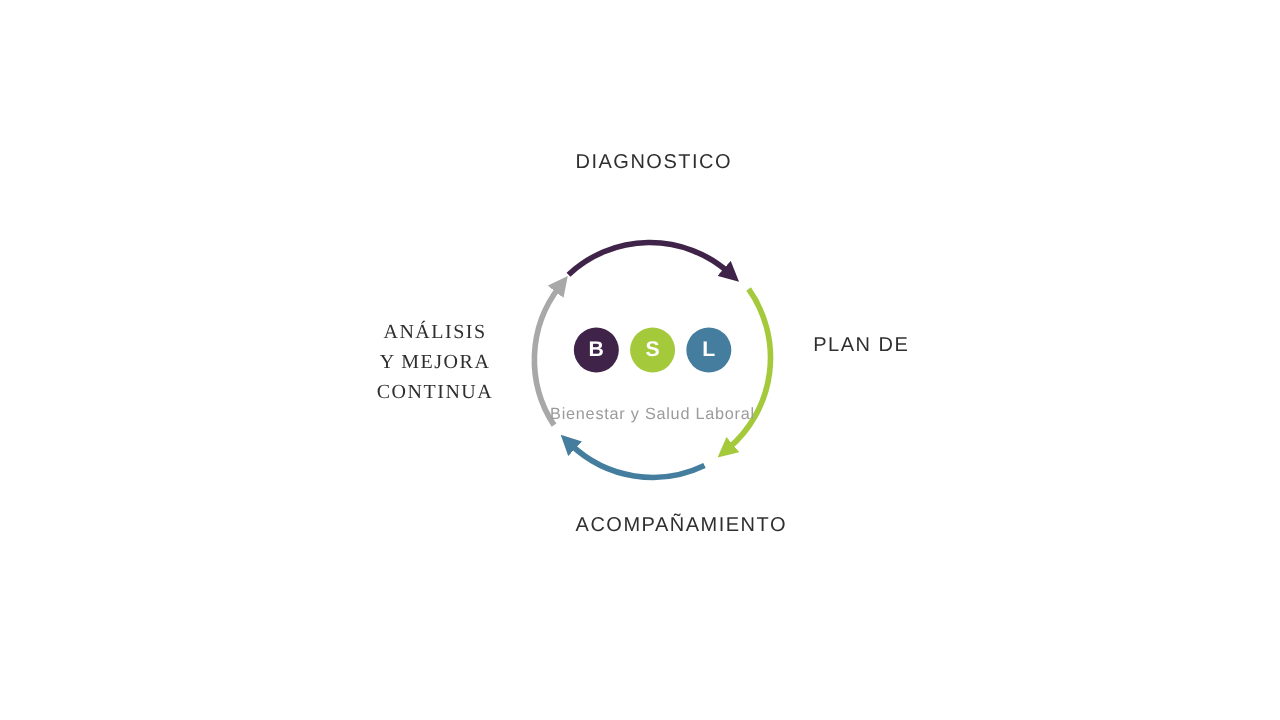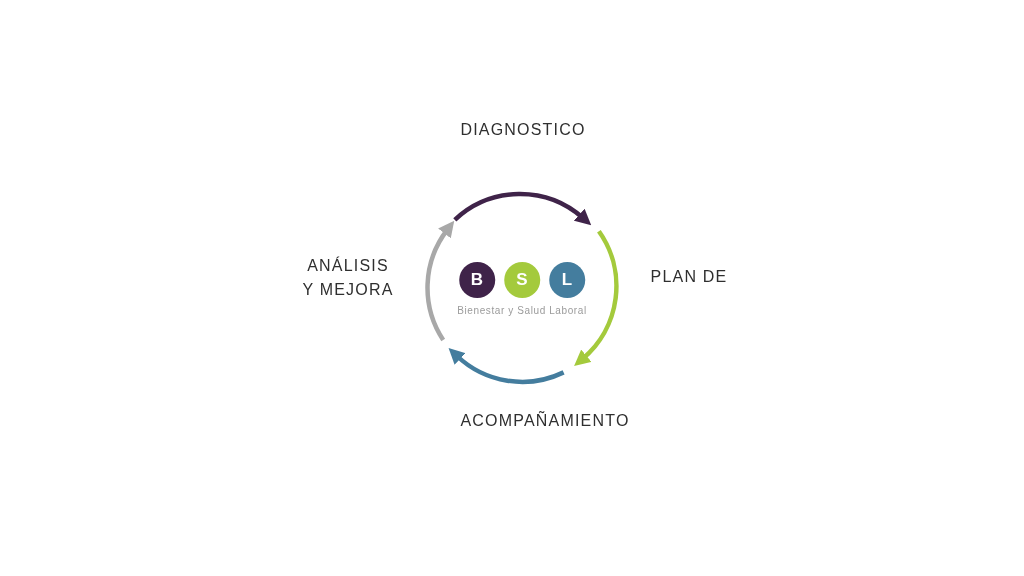--- a/index.html
+++ b/index.html
@@ -53,22 +53,22 @@
     height: 36px;
     border-radius: 50%;
     color: #ffffff;
     font-size: 17px;
     font-weight: 700;
     display: flex;
     align-items: center;
     justify-content: center;
   }
   .logo-tagline {
-    margin-top: 7px;
-    font-size: 10px;
+    margin-top: 25px;
+    font-size: 13px;
     letter-spacing: 0.6px;
     color: #9b9b9b;
     white-space: nowrap;
   }
 </style>
 </head>
 <body>
 
 <div class="canvas">
 
@@ -102,23 +102,24 @@
   </div>
 
   <div class="cycle-label" style="left:634px; top:264px; width:110px;">
     <div>PLAN DE</div>
   </div>
 
   <div class="cycle-label" style="left:395px; top:408px; width:300px;">
     <div>ACOMPAÑAMIENTO</div>
   </div>
 
-  <div class="cycle-label label-left" style="left:280px; top:254px; width:136px;">
+  <div class="cycle-label label-left" style="left:280px; top:254px; width:136px;font-family:Liberation Serif, serif;">
     <div>ANÁLISIS</div>
     <div>Y MEJORA</div>
+    <div>CONTINUA</div>
   </div>
 
   <div class="logo">
     <div class="logo-letters">
       <span class="logo-circle" style="background: rgb(63, 35, 73);">B</span>
       <span class="logo-circle" style="background: rgb(164, 202, 60);">S</span>
       <span class="logo-circle" style="background: rgb(68, 125, 158);">L</span>
     </div>
     <div class="logo-tagline">Bienestar y Salud Laboral</div>
   </div>

